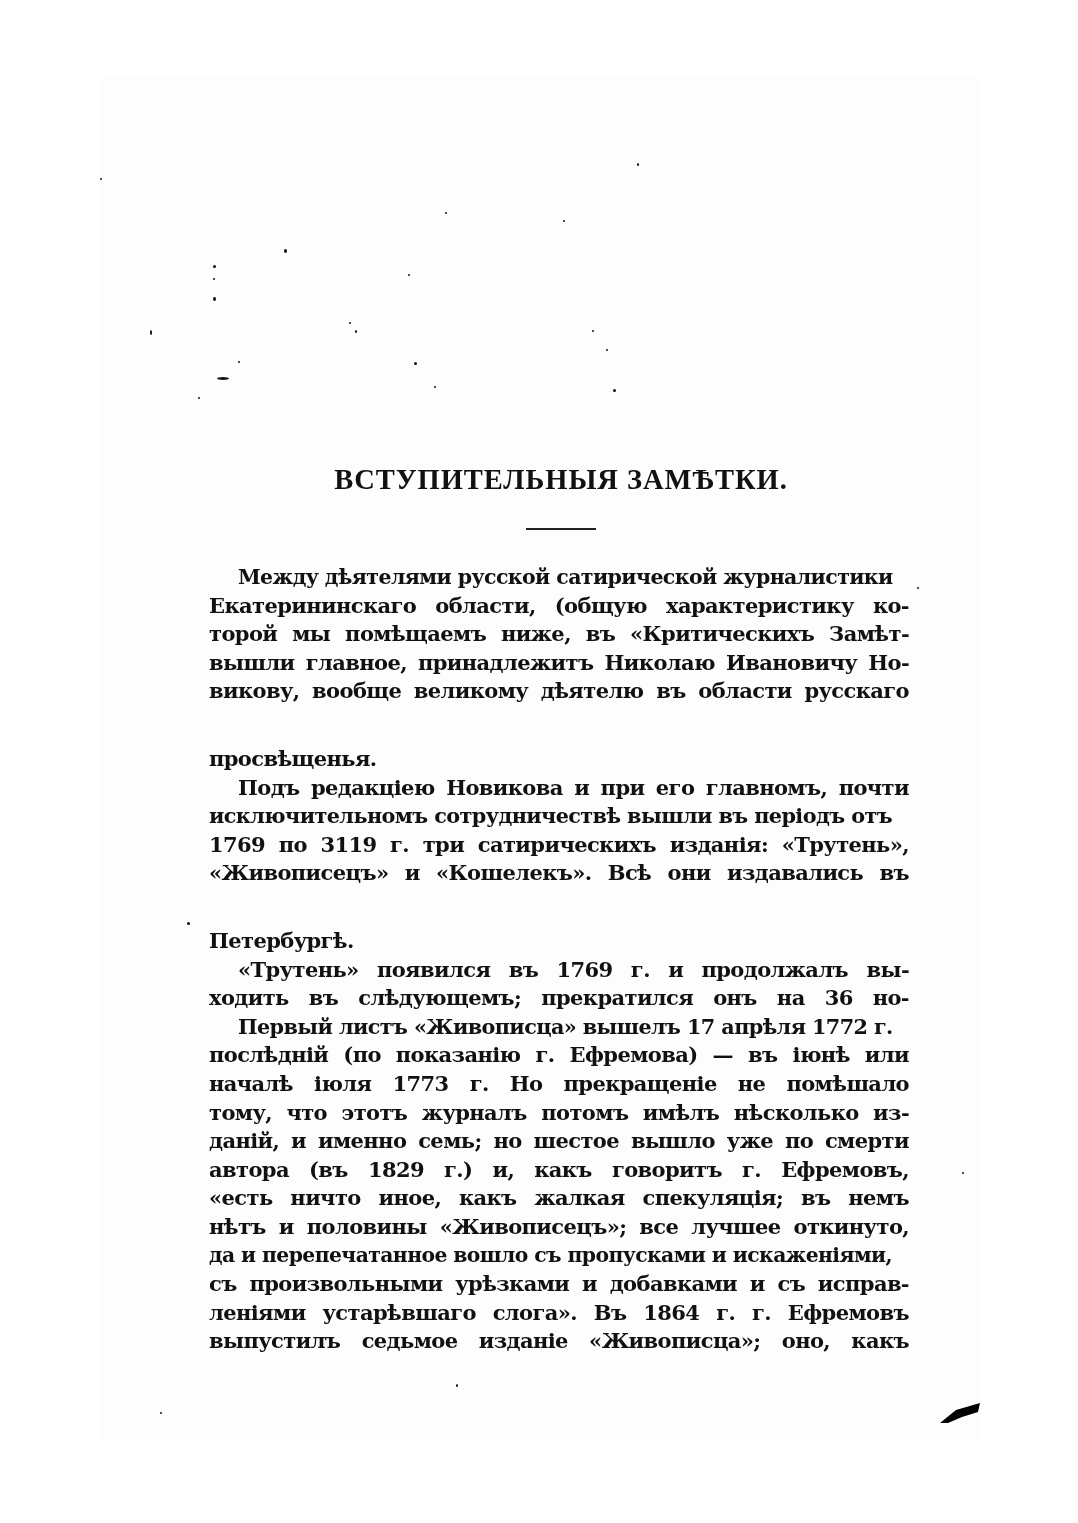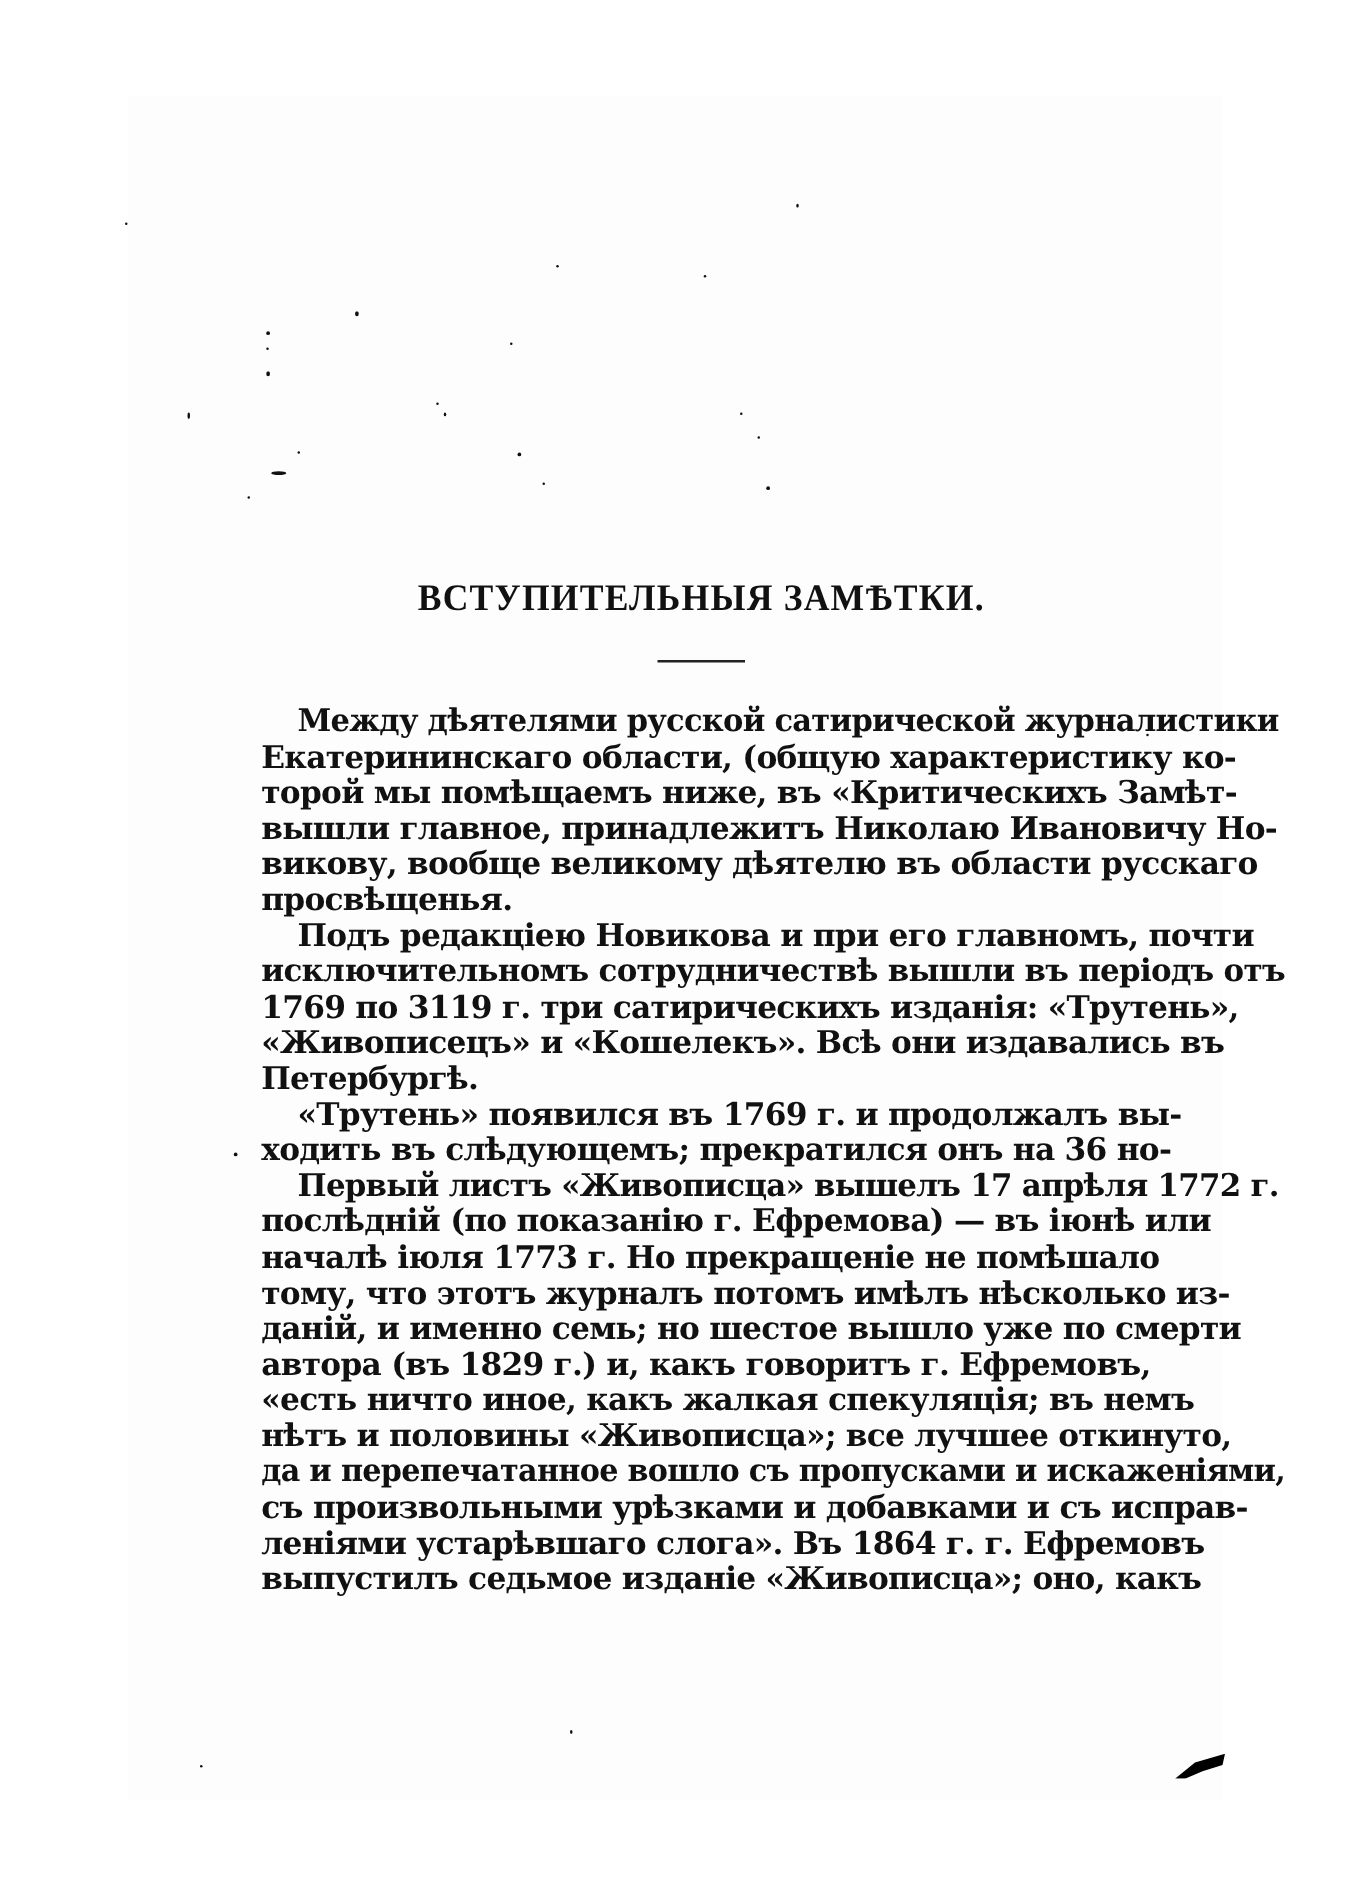--- a/index.html
+++ b/index.html
@@ -18,26 +18,26 @@
       font-family: "Liberation Serif", serif; font-size: 30px; font-weight: bold;
       letter-spacing: 1px; color: #111; transform: scaleX(0.95); margin-left: 22px;
     }
     .rule {
       position: absolute; left: 526px; top: 528px; width: 70px; height: 2px; background: #222;
     }
     .body-text {
       position: absolute; left: 209px; top: 563px; width: 700px;
     }
     .line {
-      height: 28.6px; line-height: 28.6px; font-size: 25px; white-space: nowrap;
+      height: 28.6px; line-height: 28.6px; font-size: 21px; white-space: nowrap;
       font-family: "DejaVu Serif", serif; font-weight: bold; letter-spacing: -0.6px;
       text-align: justify; text-align-last: justify; transform-origin: left center;
     }
     .line.indent { padding-left: 29px; }
-    .line.last { text-align-last: left; }
+    .line.last { text-align-last: left; margin-top: 39px; }
     .speck { position: absolute; background: #111; border-radius: 50%; }
     .blot {
       position: absolute; left: 940px; top: 1403px; width: 40px; height: 20px;
       background: #000; clip-path: polygon(0 100%, 40% 35%, 100% 0, 95% 45%, 55% 70%, 20% 100%);
     }
   </style>
 </head>
 <body>
 
 <div class="page-sheet"></div>
@@ -86,18 +86,18 @@
     <div class="line last"><span style="white-space: nowrap;">Петербургѣ.</span></div>
     <div class="line indent">«Трутень» появился въ 1769 г. и продолжалъ вы-</div>
     <div class="line">ходить въ слѣдующемъ; прекратился онъ на 36 но-</div>
     <div class="line indent"><span style="white-space: nowrap; display: inline-block; transform: scaleX(0.987377); transform-origin: left center;">Первый листъ «Живописца» вышелъ 17 апрѣля 1772 г.</span></div>
     <div class="line">послѣдній (по показанію г. Ефремова) — въ іюнѣ или</div>
     <div class="line">началѣ іюля 1773 г. Но прекращеніе не помѣшало</div>
     <div class="line">тому, что этотъ журналъ потомъ имѣлъ нѣсколько из-</div>
     <div class="line">даній, и именно семь; но шестое вышло уже по смерти</div>
     <div class="line">автора (въ 1829 г.) и, какъ говоритъ г. Ефремовъ,</div>
     <div class="line">«есть ничто иное, какъ жалкая спекуляція; въ немъ</div>
-    <div class="line">нѣтъ и половины «Живописца»; все лучшее откинуто,</div>
+    <div class="line">нѣтъ и половины «Живописецъ»; все лучшее откинуто,</div>
     <div class="line"><span style="white-space: nowrap; display: inline-block; transform: scaleX(0.968); transform-origin: left center;">да и перепечатанное вошло съ пропусками и искаженіями,</span></div>
     <div class="line">съ произвольными урѣзками и добавками и съ исправ-</div>
     <div class="line">леніями устарѣвшаго слога». Въ 1864 г. г. Ефремовъ</div>
     <div class="line">выпустилъ седьмое изданіе «Живописца»; оно, какъ</div>
   </div>
 
 </body></html>

